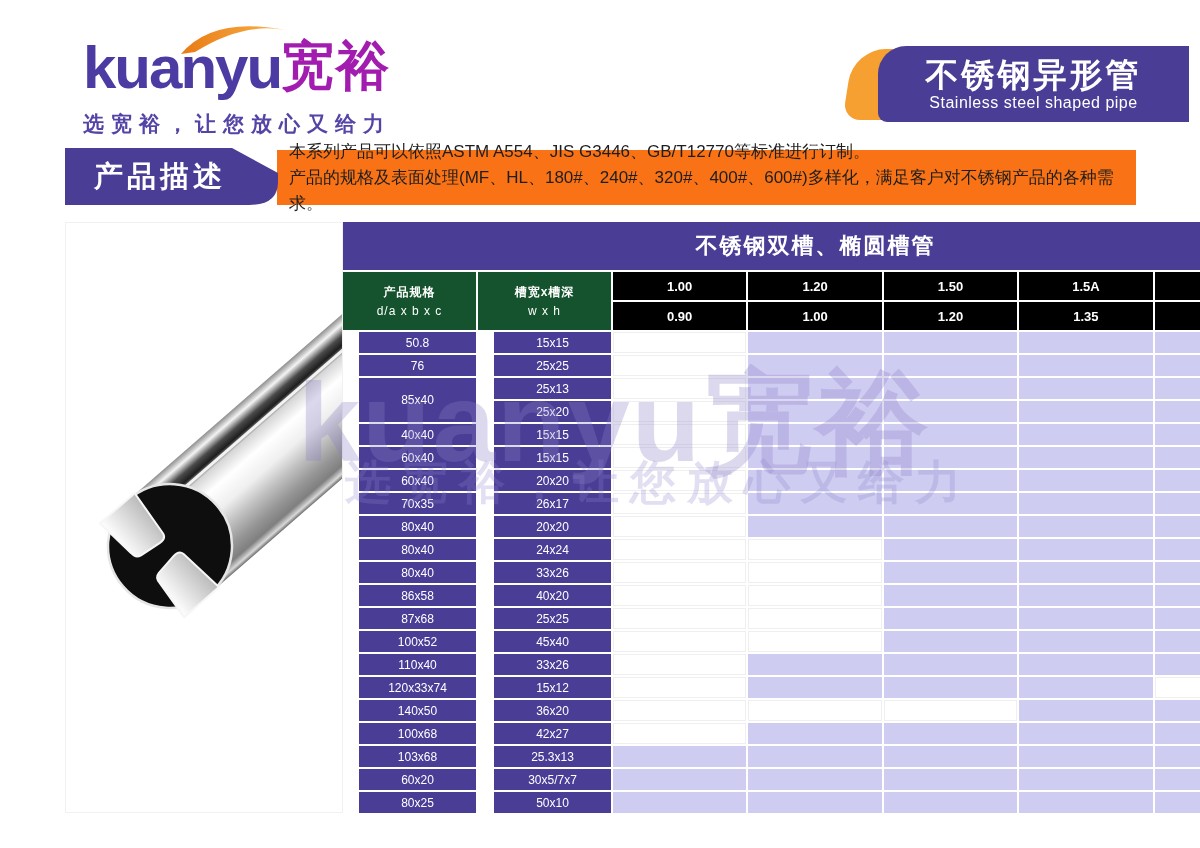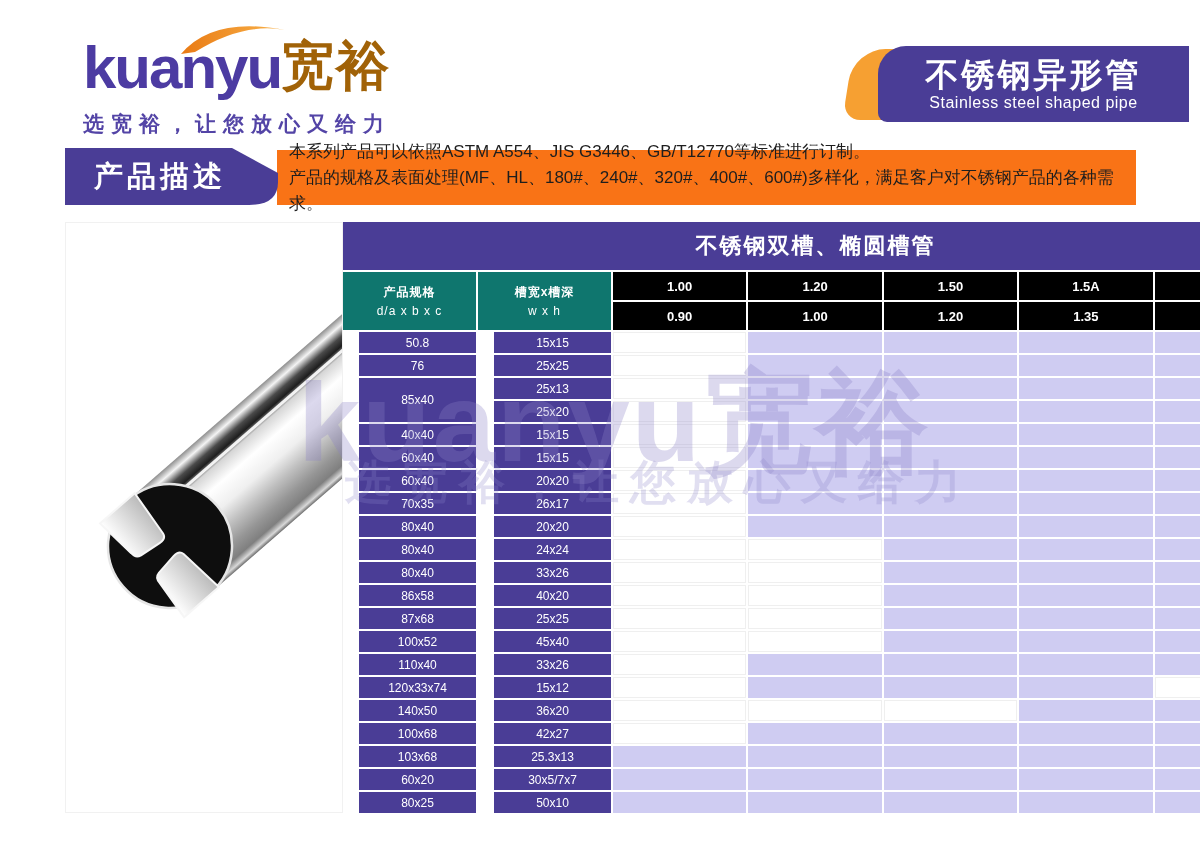--- a/index.html
+++ b/index.html
@@ -3,21 +3,21 @@
 <meta charset="utf-8">
 <style>
   * { margin:0; padding:0; box-sizing:border-box; }
   html,body { width:1200px; height:848px; background:#fff; font-family:"Liberation Sans", sans-serif; }
   .page { position:relative; width:1200px; height:848px; background:#fff; overflow:hidden; }
 
   
   .logo-block { position:absolute; left:83px; top:38px; }
   .logo-line { position:relative; white-space:nowrap; line-height:1; }
   .logo-latin { font-size:60px; font-weight:800; color:#4C3BA2; letter-spacing:-2px; }
-  .logo-hanzi { font-size:53px; font-weight:800; color:#a16207; letter-spacing:2px; vertical-align:4px; }
+  .logo-hanzi { font-size:53px; font-weight:800; color:#a21caf; letter-spacing:2px; vertical-align:4px; }
   .logo-swoosh { position:absolute; left:96px; top:-16px; width:118px; height:36px; }
   .logo-tagline { margin-top:12px; font-size:21px; font-weight:700; color:#5344A6; letter-spacing:7px; }
 
   
   .banner { position:absolute; right:11px; top:46px; width:341px; height:92px; }
   .banner-orange { position:absolute; left:0; top:3px; width:60px; height:71px; background:#F6A032;
                    border-radius:32px 4px 6px 18px; transform:skewX(-9deg); }
   .banner-purple { position:absolute; left:30px; top:0; right:0; height:76px; background:#4A3D96;
                    border-radius:28px 0 0 9px; display:flex; flex-direction:column; align-items:center; justify-content:center; }
   .banner-title { color:#fff; font-size:33px; font-weight:800; letter-spacing:3px; line-height:1.15; }
@@ -35,21 +35,21 @@
   
   .img-panel { position:absolute; left:65px; top:222px; width:278px; height:591px; background:#fff;
                border:1px solid #F1F1F1; overflow:hidden; }
 
   
   .ptable { position:absolute; left:343px; top:222px; width:945px; }
   .tbl-title { height:48px; background:#4A3D96; color:#fff; display:flex; align-items:center; justify-content:center;
                font-size:22px; font-weight:800; letter-spacing:2px; margin-bottom:2px; }
   .hdr-grid { display:grid; grid-template-columns:133px 133px repeat(5,1fr); grid-template-rows:28px 28px;
               gap:2px; margin-bottom:2px; }
-  .hcell { background:#0f766e; color:#fff; display:flex; flex-direction:column; align-items:center; justify-content:center; }
+  .hcell { background:#14532d; color:#fff; display:flex; flex-direction:column; align-items:center; justify-content:center; }
   .span2 { grid-row:span 2; }
   .hcell .l1 { font-size:12px; font-weight:700; letter-spacing:1px; }
   .hcell .l2 { font-size:12px; font-weight:500; margin-top:3px; letter-spacing:1px; }
   .hnum { background:#000000; color:#fff; display:flex; align-items:center; justify-content:center;
           font-size:13px; font-weight:600; }
   .data-grid { display:grid; grid-template-columns:133px 133px repeat(5,1fr); grid-auto-rows:21px; gap:2px; }
   .cell { display:flex; align-items:center; justify-content:center; font-size:12px; }
   .cell.purple { background:#4A3D96; color:#fff; font-weight:500;margin-left:16px; }
   .cell.lav { background:#CFCCF2; }
   .cell.white { background:#fff; border:1px solid #EFEFEF; }

